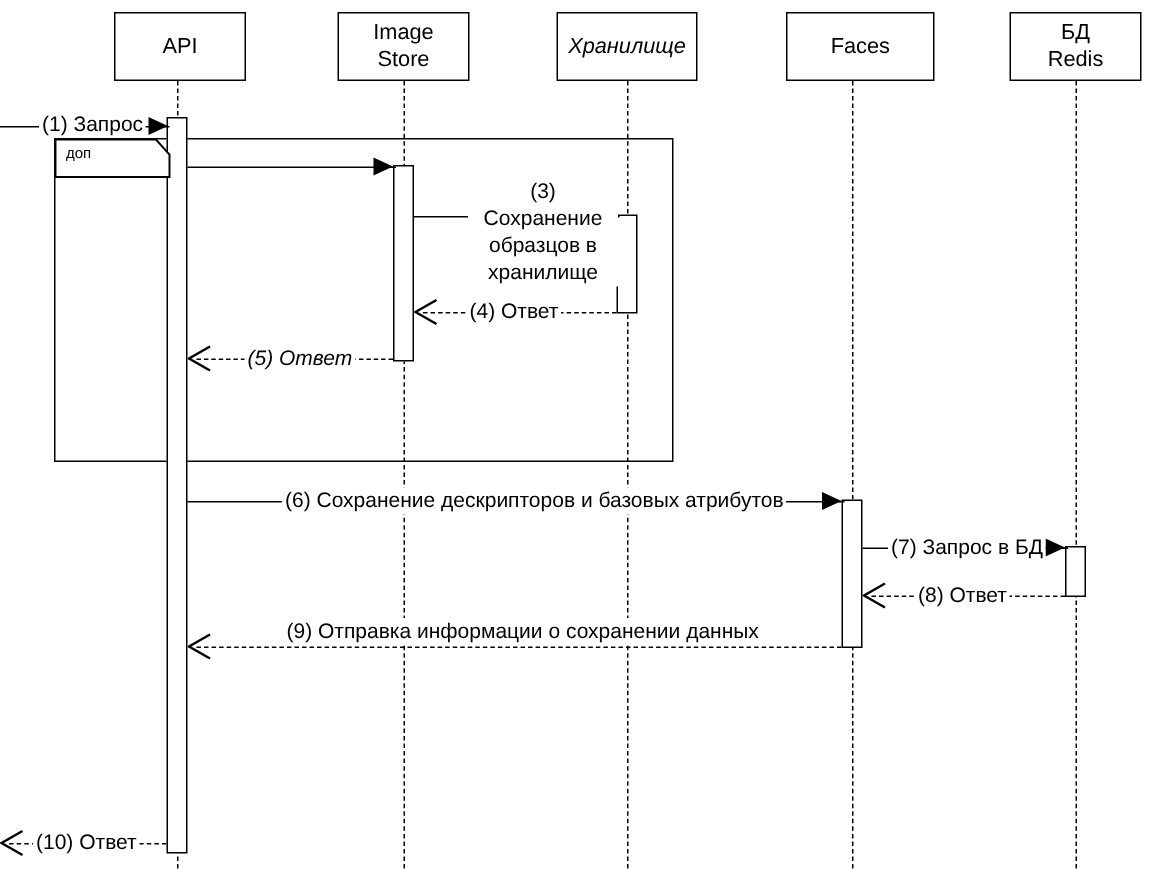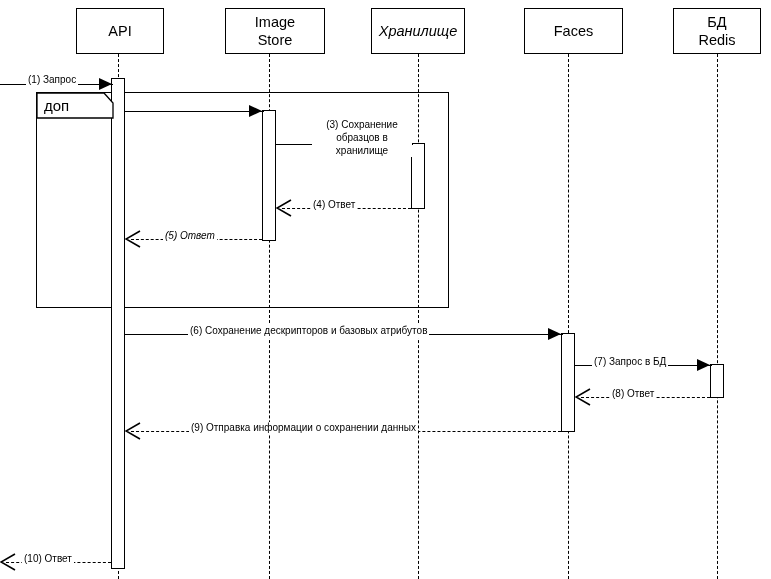--- a/index.html
+++ b/index.html
@@ -17,35 +17,35 @@
     position:absolute;background:#fff;border:1.4px solid #000;box-sizing:border-box;z-index:4;
   }
   .frag{
     position:absolute;border:1.2px solid #000;background:transparent;box-sizing:border-box;z-index:2;
   }
   .frag-tab{
     position:absolute;z-index:5;
   }
   .frag-tab svg{display:block;}
   .frag-label{
-    position:absolute;font-size:15px;line-height:1;z-index:6;
+    position:absolute;font-size:10px;line-height:1;z-index:6;
   }
   .msg-line{
     position:absolute;height:0;border-top:1.4px solid #000;z-index:5;
   }
   .msg-line.dashed{border-top:1.5px dashed #000;}
   .arrow-solid{
     position:absolute;width:0;height:0;z-index:7;
     border-top:6.5px solid transparent;border-bottom:6.5px solid transparent;
   }
   .arrow-solid.right{border-left:13px solid #000;}
   .arrow-open{position:absolute;z-index:7;}
   .arrow-open svg{display:block;}
   .msg-label{
-    position:absolute;font-size:10px;line-height:1.28;background:#fff;
+    position:absolute;font-size:14px;line-height:1.28;background:#fff;
     text-align:center;white-space:nowrap;z-index:8;padding:0 2px;
   }
   .msg-label.multi{white-space:normal;}
 </style>
 </head>
 <body>
 
 <div id="diagram">
 
   <div class="lifeline-dash" style="left:118px;top:54px;height:525px;"></div>
@@ -110,35 +110,35 @@
     </svg>
   </div>
   <div class="msg-label" style="left:610px;top:388px;">(8) Ответ</div>
 
   <div class="msg-line dashed" style="left:131px;top:431px;width:430px;"></div>
   <div class="arrow-open" style="left:125px;top:422px;width:16px;height:18px;">
     <svg width="16" height="18" viewBox="0 0 16 18">
       <polyline points="15,1 1,9 15,17" fill="none" stroke="#000000" stroke-width="1.6"></polyline>
     </svg>
   </div>
-  <div class="msg-label" style="left:189px;top:422px;">(9) Отправка информации о сохранении данных</div>
+  <div class="msg-label" style="left:189px;top:412px;">(9) Отправка информации о сохранении данных</div>
 
   <div class="msg-line dashed" style="left:6px;top:562px;width:105px;"></div>
   <div class="arrow-open" style="left:0px;top:553px;width:16px;height:18px;">
     <svg width="16" height="18" viewBox="0 0 16 18">
       <polyline points="15,1 1,9 15,17" fill="none" stroke="#000000" stroke-width="1.6"></polyline>
     </svg>
   </div>
   <div class="msg-label" style="left:22px;top:553px;">(10) Ответ</div>
 
   <div class="lifeline-box" style="left:76px;top:8px;width:88px;height:46px;">
     <span>API</span>
   </div>
 
-  <div class="lifeline-box" style="left:225px;top:8px;width:100px;height:46px;">
+  <div class="lifeline-box" style="left:225px;top:8px;width:88px;height:46px;">
     <span>
       <span>Image</span><br>
       <span>Store</span>
     </span>
   </div>
 
   <div class="lifeline-box" style="left:371px;top:8px;width:94px;height:46px;font-style:italic;">
     <span>Хранилище</span>
   </div>
 

